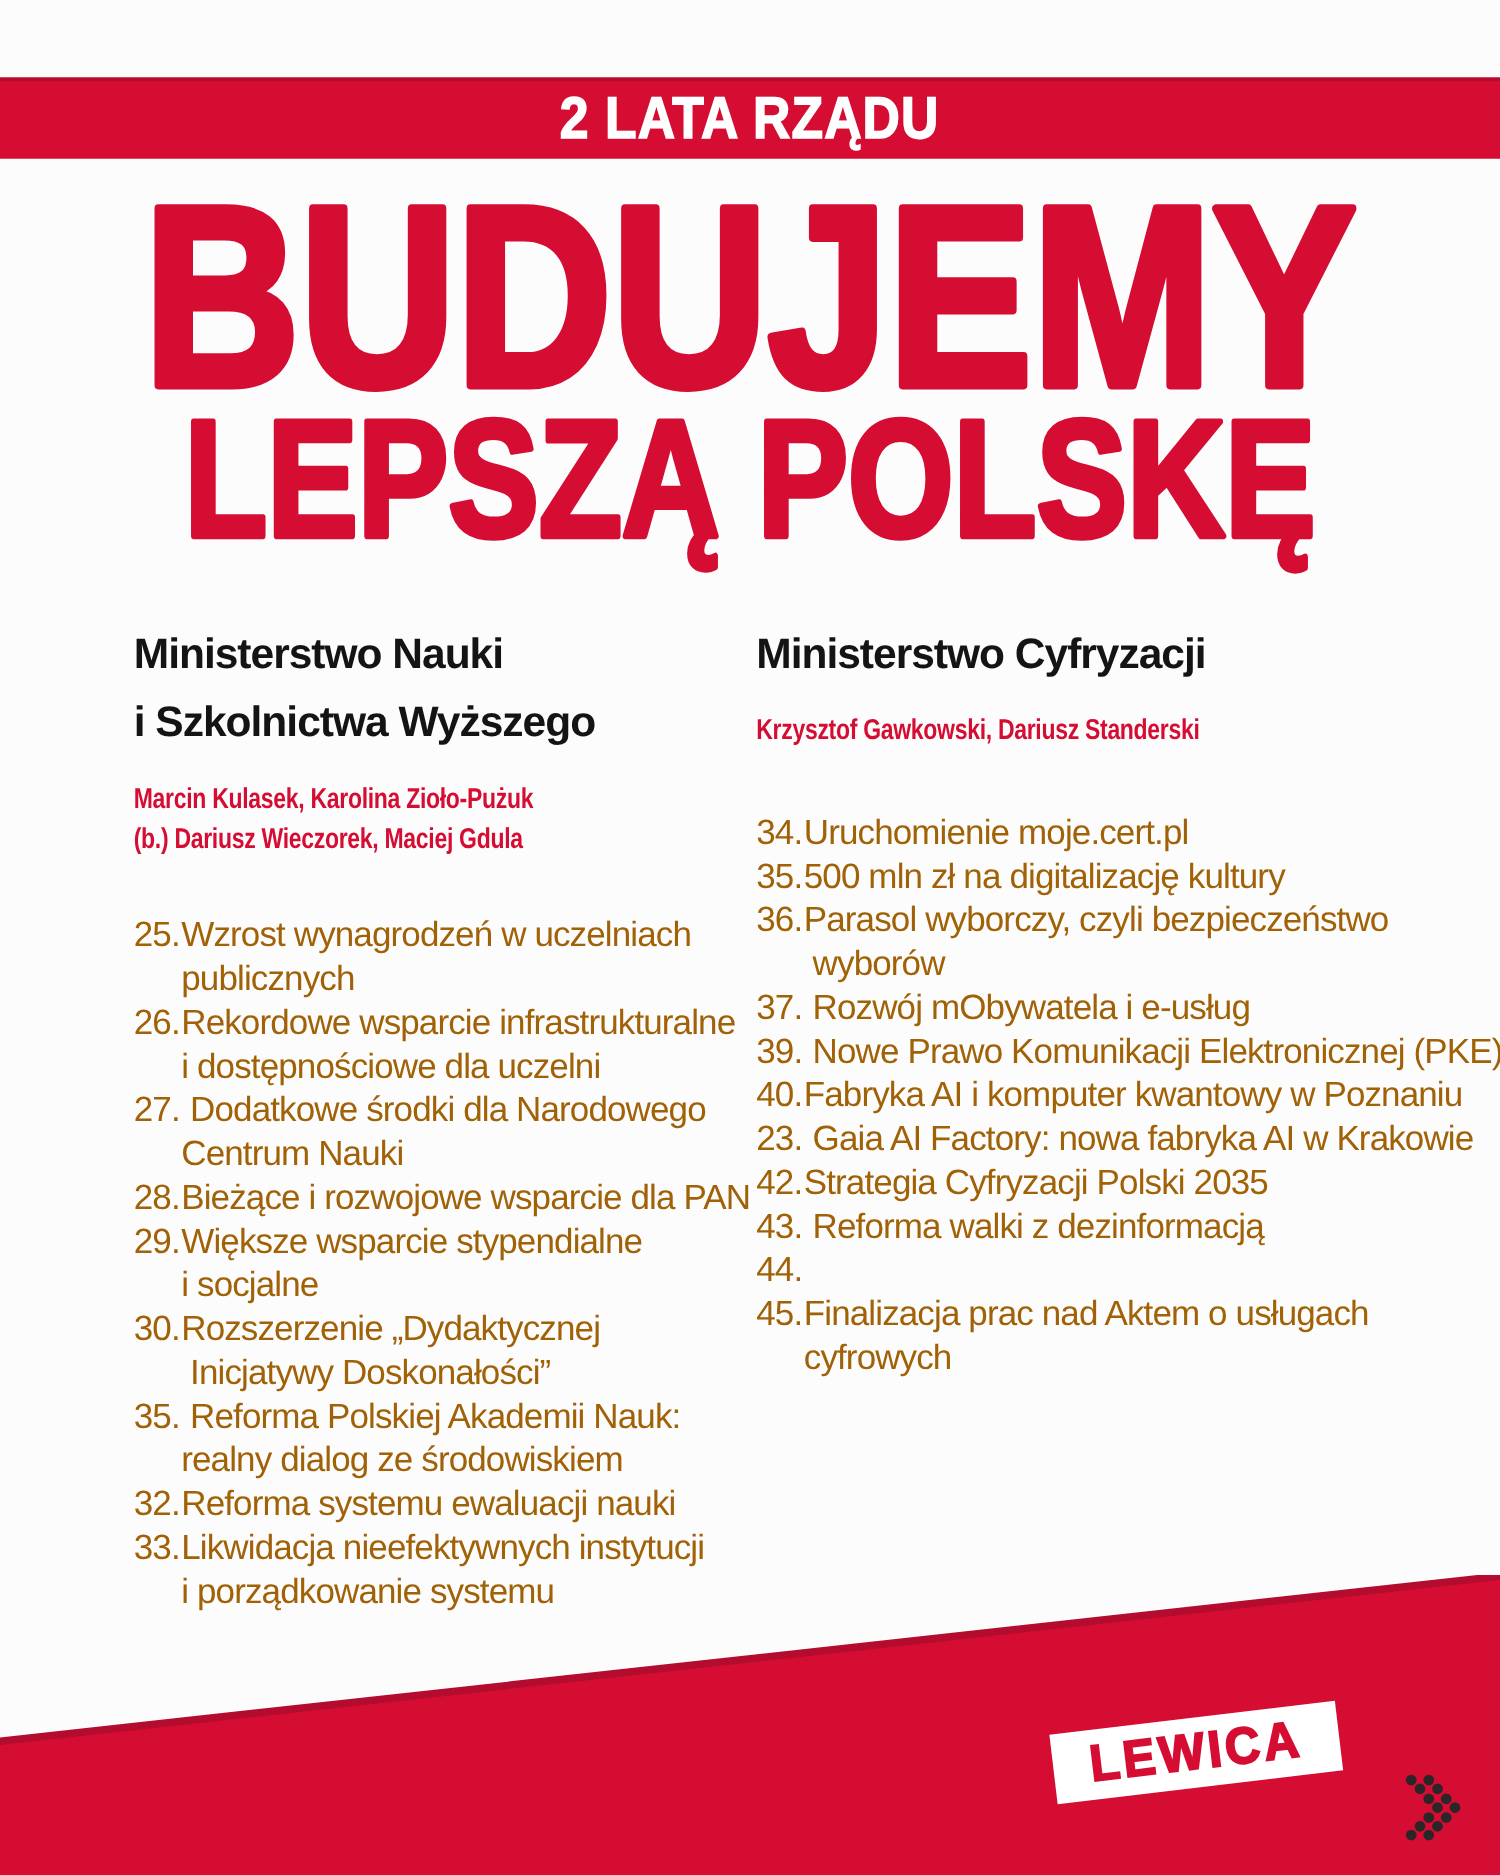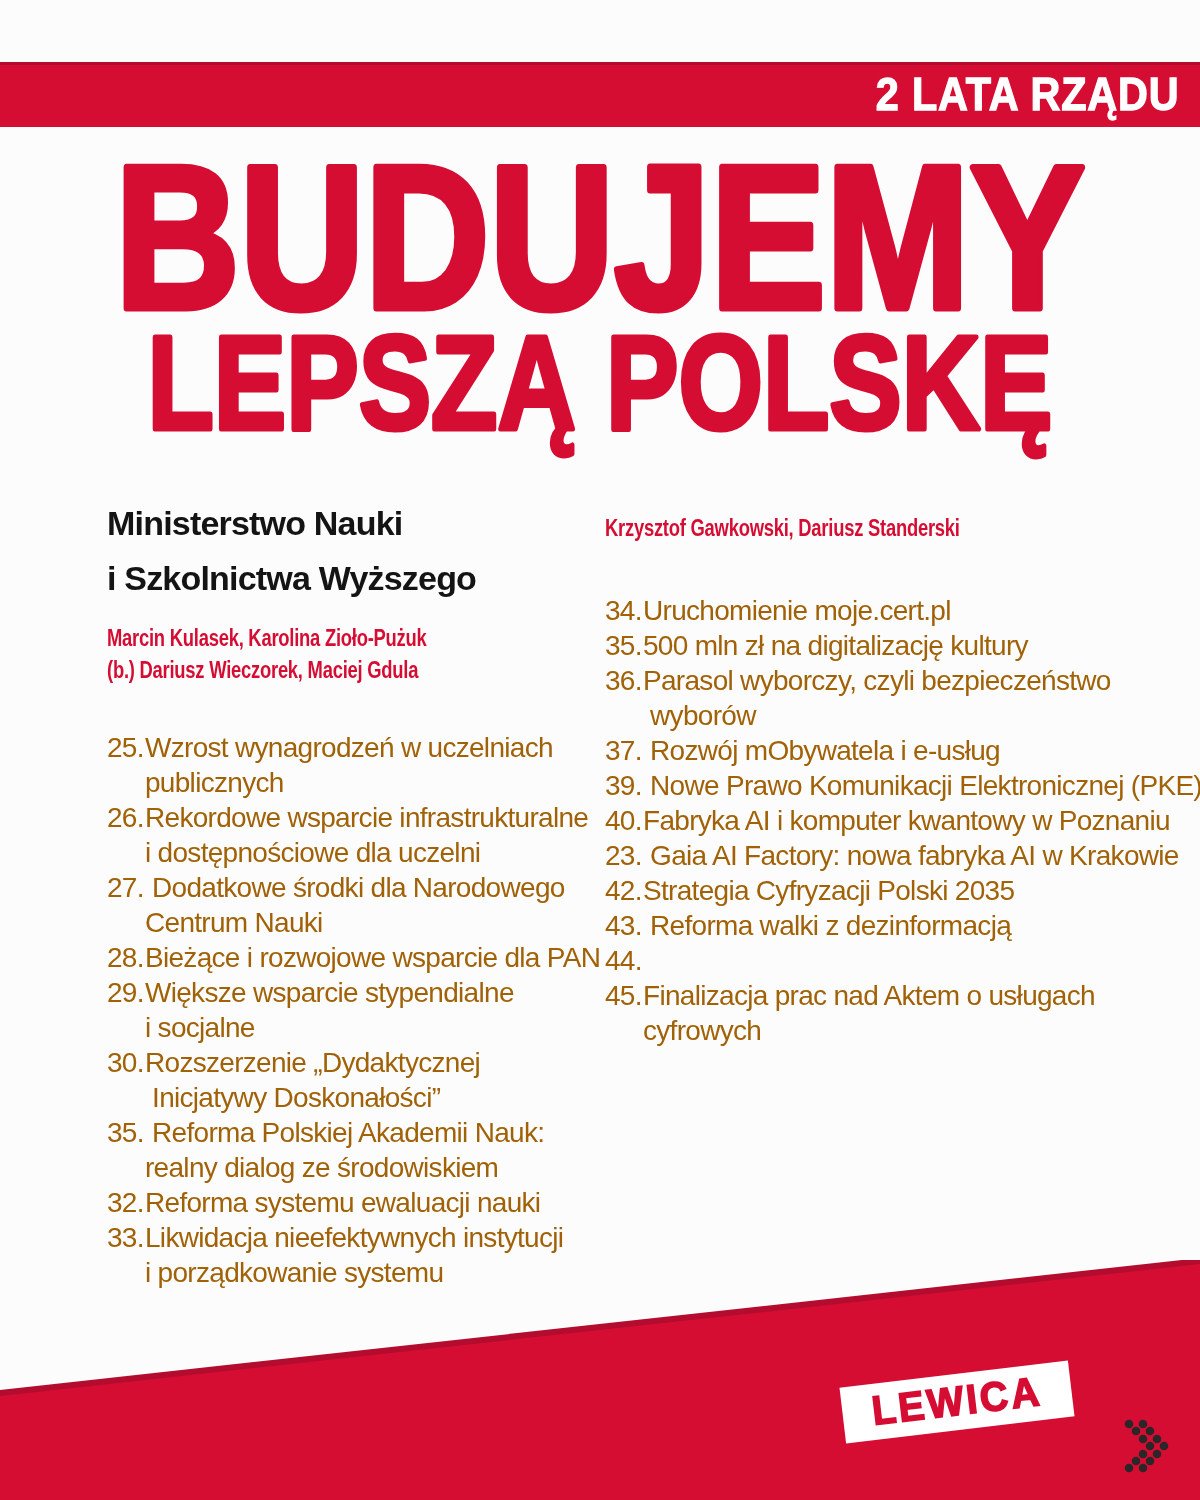--- a/index.html
+++ b/index.html
@@ -5,21 +5,21 @@
   html,body{margin:0;padding:0;background:#e9e9ec;}
   .page{
     position:relative;width:1200px;height:1500px;margin:0 auto;
     background:#fcfcfd;overflow:hidden;
     font-family:"Liberation Sans",sans-serif;
   }
   
   .banner{
     position:absolute;top:62px;left:0;width:100%;height:65px;
     background:#d60d33;border-top:3px solid #b30c2e;box-sizing:border-box;
-    display:flex;align-items:center;justify-content:flex-end;
+    display:flex;align-items:center;justify-content:center;
   }
   .banner-text{
     color:#ffffff;font-size:47px;font-weight:bold;letter-spacing:1px;
     -webkit-text-stroke:1.3px #ffffff;
     transform:scaleX(0.88);padding-bottom:6px;white-space:pre;
   }
   
   .title-svg{position:absolute;left:0;}
   #title1{top:150px;}
   #title2{top:318px;}
@@ -121,20 +121,21 @@
         </div>
       <div class="item">
           <span class="num">33.</span>
           <span class="txt">Likwidacja nieefektywnych instytucji
 i porządkowanie systemu</span>
         </div>
     </div>
   </section>
 
   <section class="col col-right">
+    <h2 class="ministry">Ministerstwo Cyfryzacji</h2>
     <div class="names">Krzysztof Gawkowski, Dariusz Standerski</div>
     <div class="list">
       <div class="item">
           <span class="num">34.</span>
           <span class="txt">Uruchomienie moje.cert.pl</span>
         </div>
       <div class="item">
           <span class="num">35.</span>
           <span class="txt">500 mln zł na digitalizację kultury</span>
         </div>

